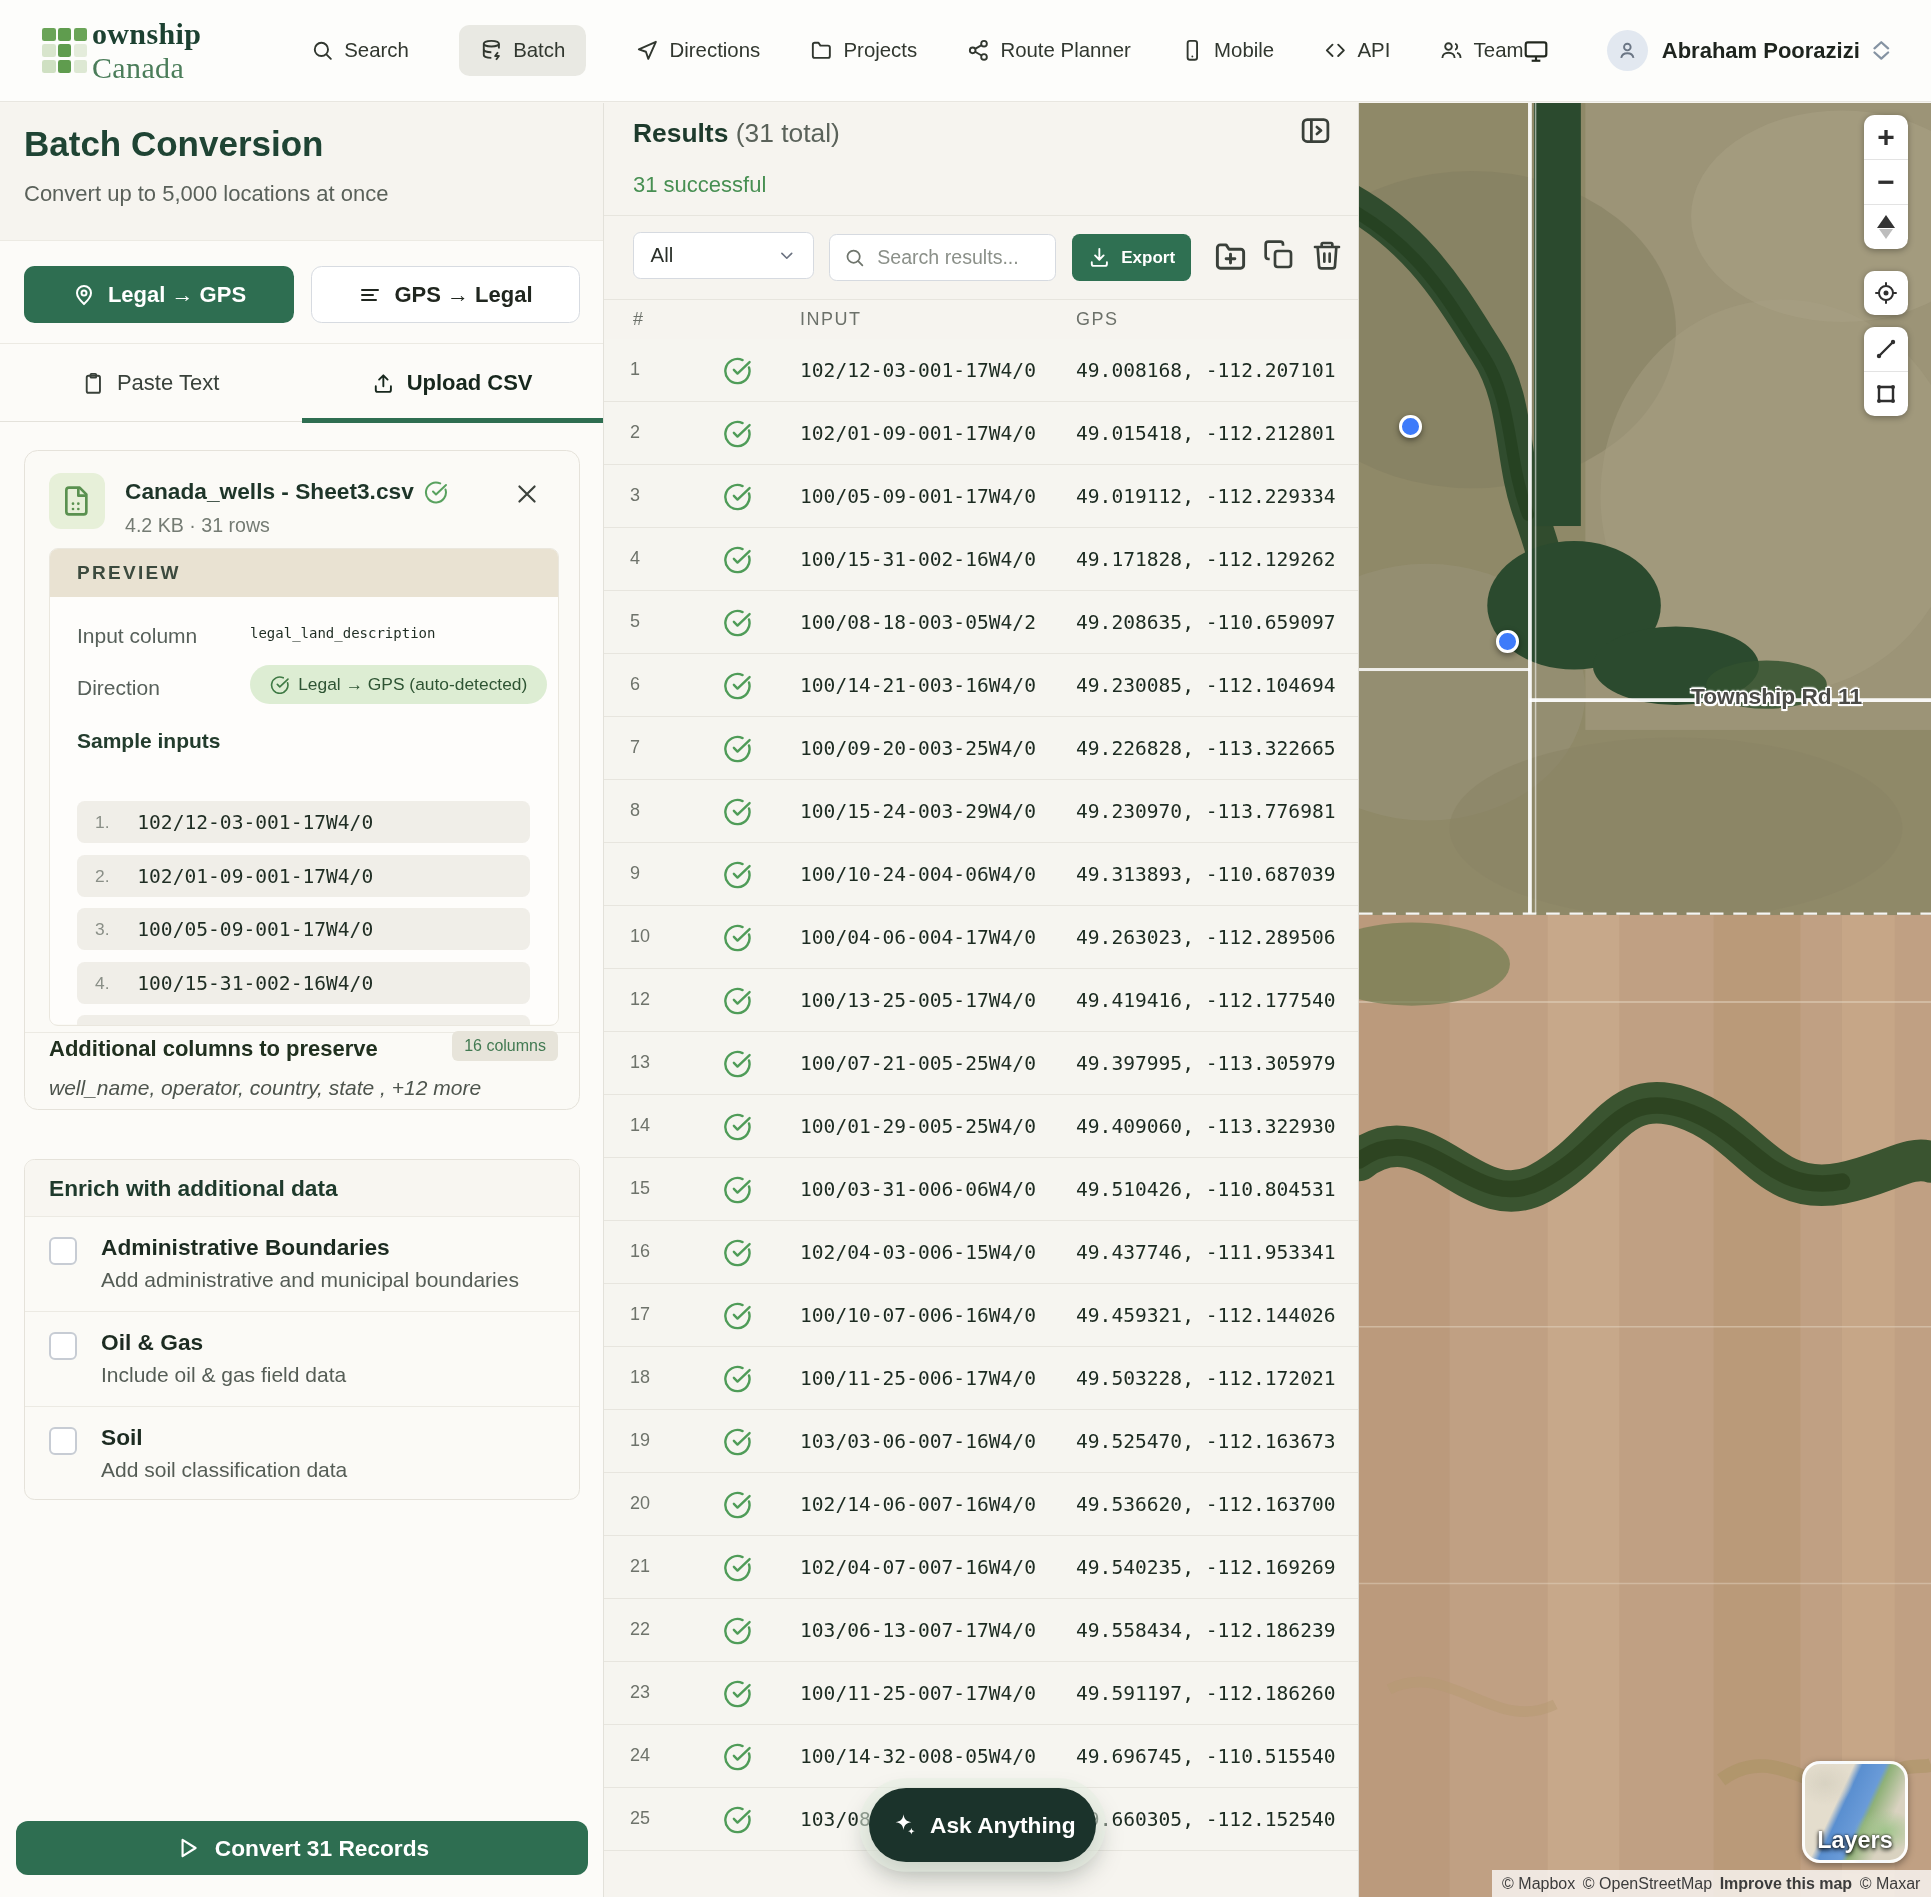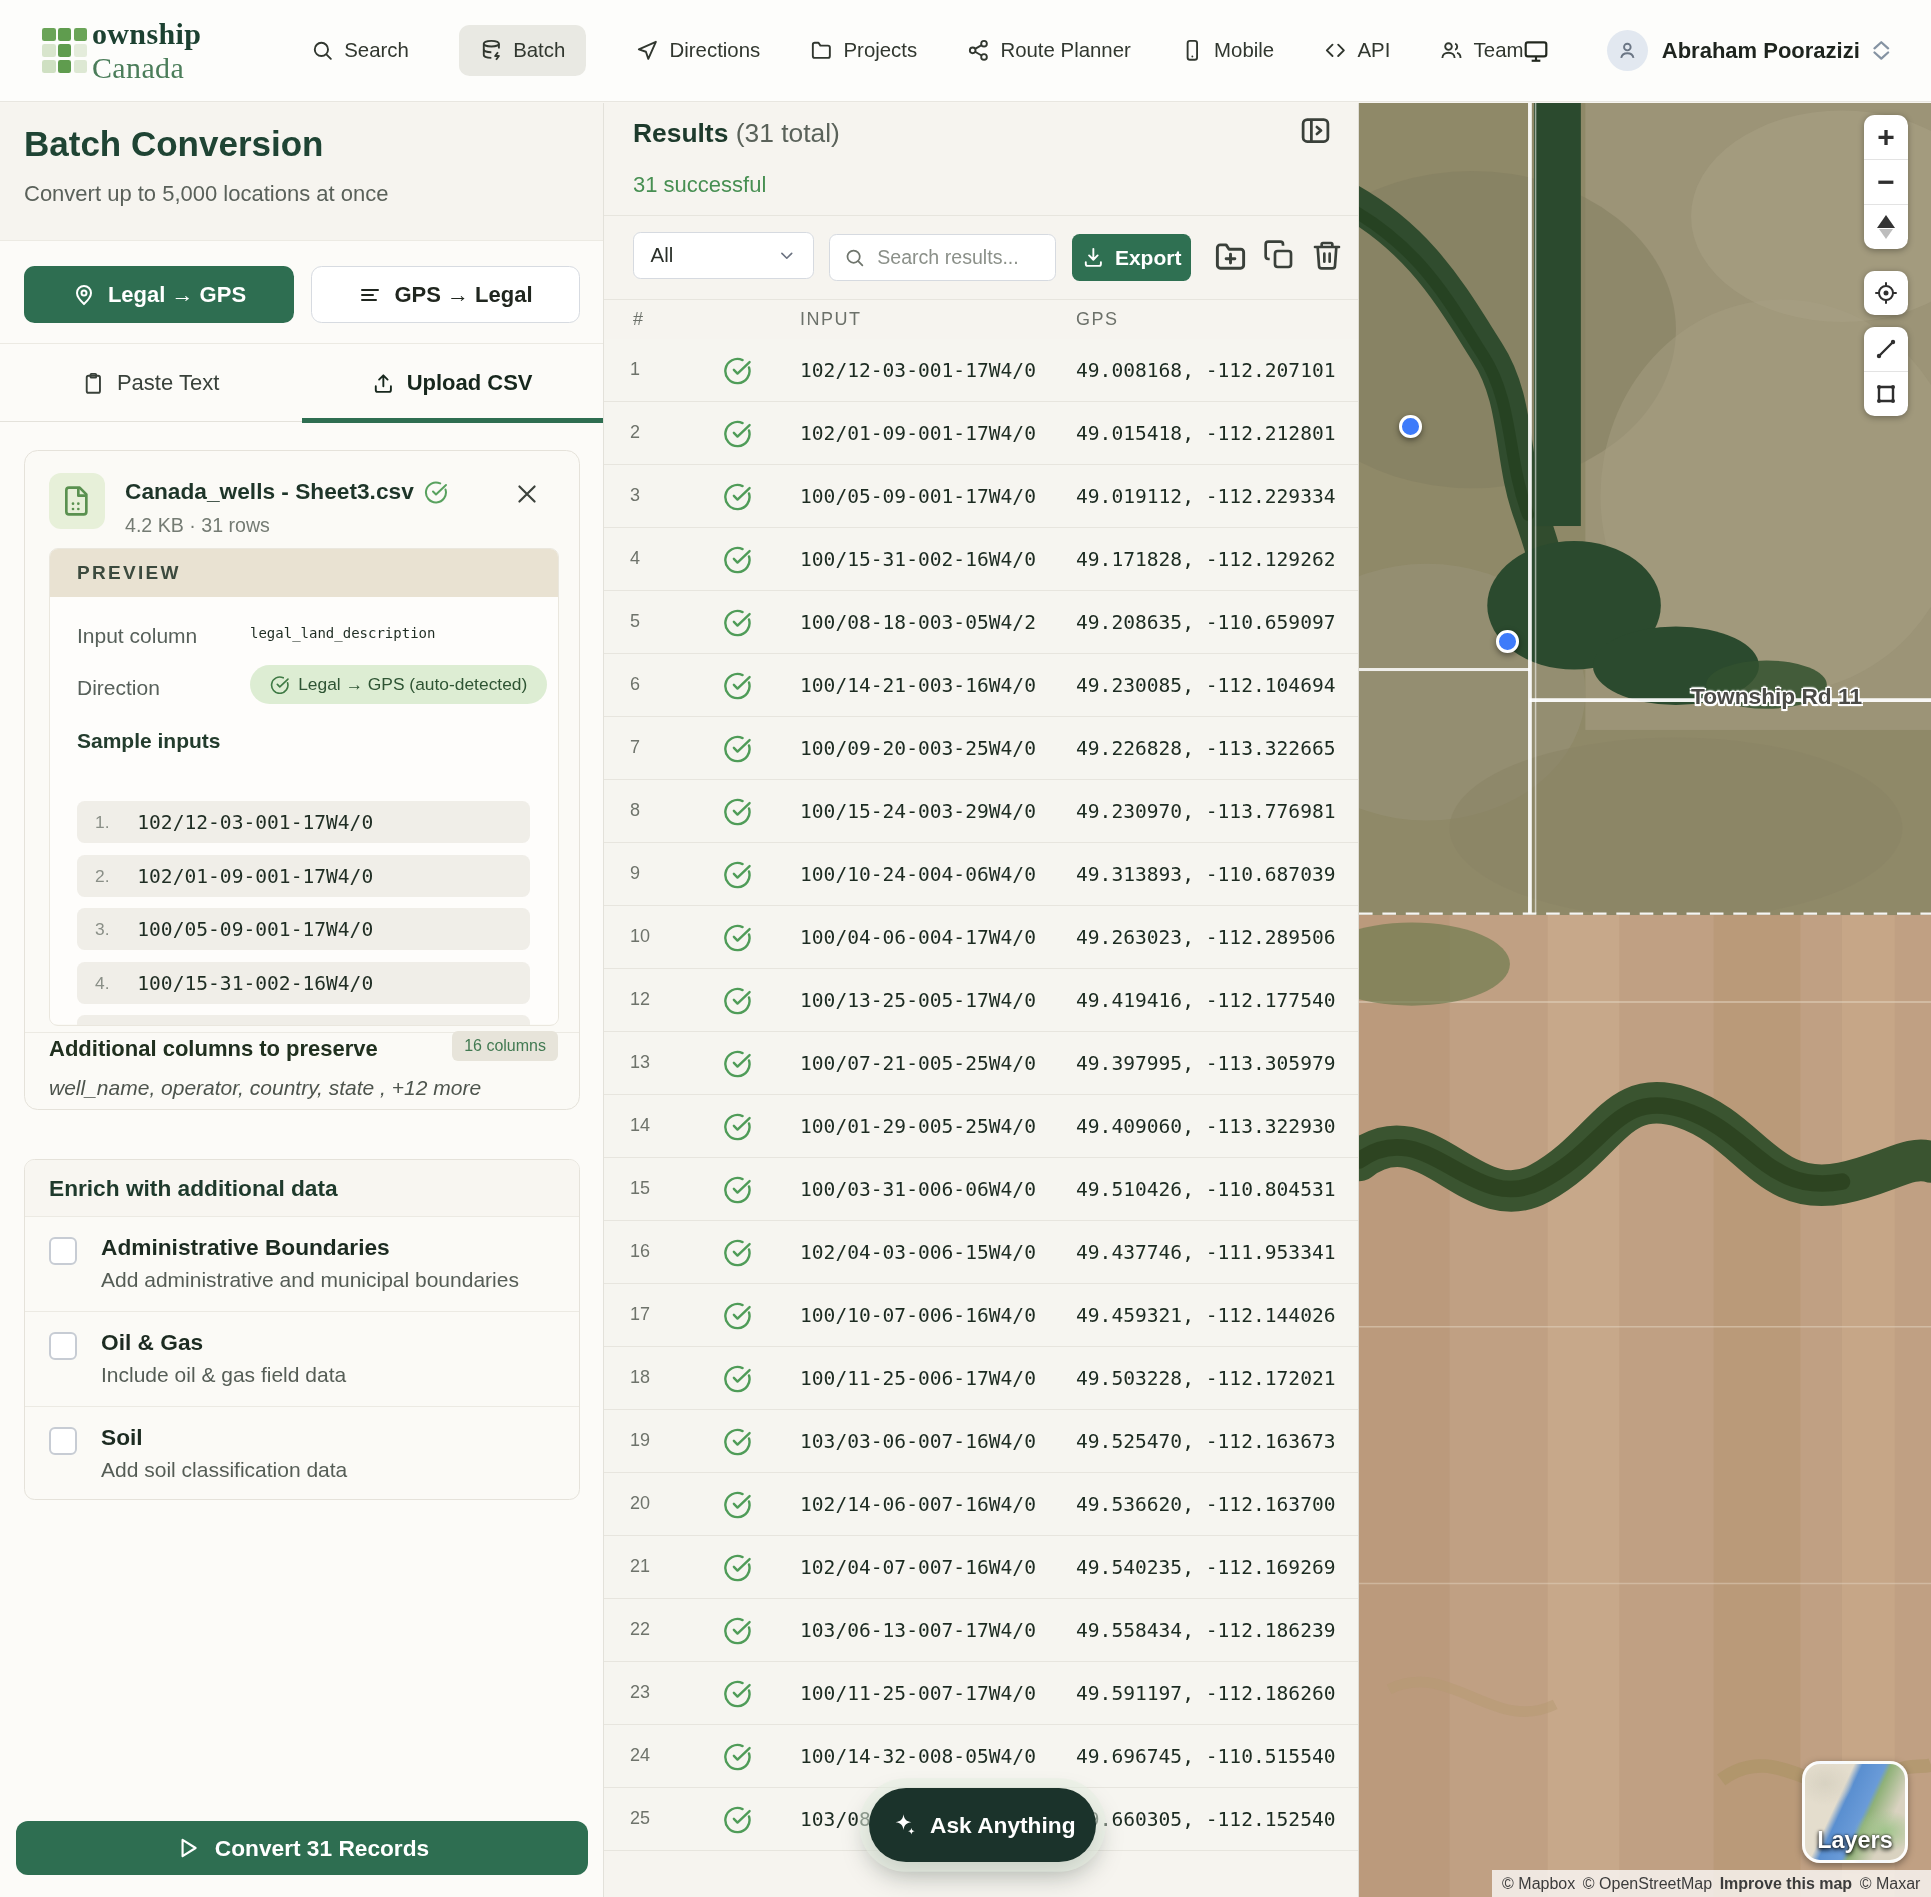--- a/index.html
+++ b/index.html
@@ -80,21 +80,21 @@
   .res-ok{position:absolute;left:29px;top:69px;font-size:22px;color:#478f52;}
   .collapse{position:absolute;left:695px;top:10.6px;color:#3a403a;cursor:pointer;}
   .tools{position:absolute;left:0;top:112px;width:100%;height:85px;border-top:1.5px solid #e7e5de;border-bottom:1.5px solid #e7e5de;box-sizing:border-box;}
   .sel{position:absolute;left:29px;top:16px;width:181px;height:47px;background:#fff;border:1.5px solid #d6dae0;border-radius:7.6px;
        display:flex;align-items:center;justify-content:space-between;padding:0 16.6px;box-sizing:border-box;font-size:20.4px;color:#2a2f29;cursor:pointer;}
   .srch{position:absolute;left:225px;top:18px;width:227px;height:47px;background:#fff;border:1.5px solid #d6dae0;border-radius:7.6px;
         display:flex;align-items:center;gap:10.6px;padding:0 13.6px;box-sizing:border-box;}
   .srch input{border:none;outline:none;font-size:19.6px;color:#3a403a;width:159px;background:transparent;font-family:"Liberation Sans",sans-serif;}
   .srch input::placeholder{color:#8b9089;}
   .export{position:absolute;left:468px;top:18px;width:119px;height:47px;background:#2f7052;border-radius:7.6px;
-          display:flex;align-items:center;justify-content:center;gap:10.6px;color:#fff;font-size:21px;font-weight:bold;cursor:pointer;}
+          display:flex;align-items:center;justify-content:center;gap:10.6px;color:#fff;font-size:17px;font-weight:bold;cursor:pointer;}
   .tool-ic{position:absolute;top:22.7px;color:#3a403a;cursor:pointer;}
   .thead{position:absolute;left:0;top:197px;width:100%;height:39px;font-size:18px;color:#6c716a;letter-spacing:1.5px;}
   .thead span{position:absolute;top:9px;}
   .rows{position:absolute;left:0;top:236px;width:100%;}
   .rrow{position:relative;height:63px;border-bottom:1.5px solid #e7e5de;background:#f6f5f0;box-sizing:border-box;}
   .rnum{position:absolute;left:26px;top:19.6px;width:27px;font-size:18px;color:#6e736b;}
   .rchk{position:absolute;left:119px;top:16.6px;color:#4f9c58;}
   .rin{position:absolute;left:196px;top:19.6px;font-size:19.6px;color:#1c2b21;}
   .rgps{position:absolute;left:472px;top:19.6px;font-size:19.6px;color:#1c2b21;}
   

